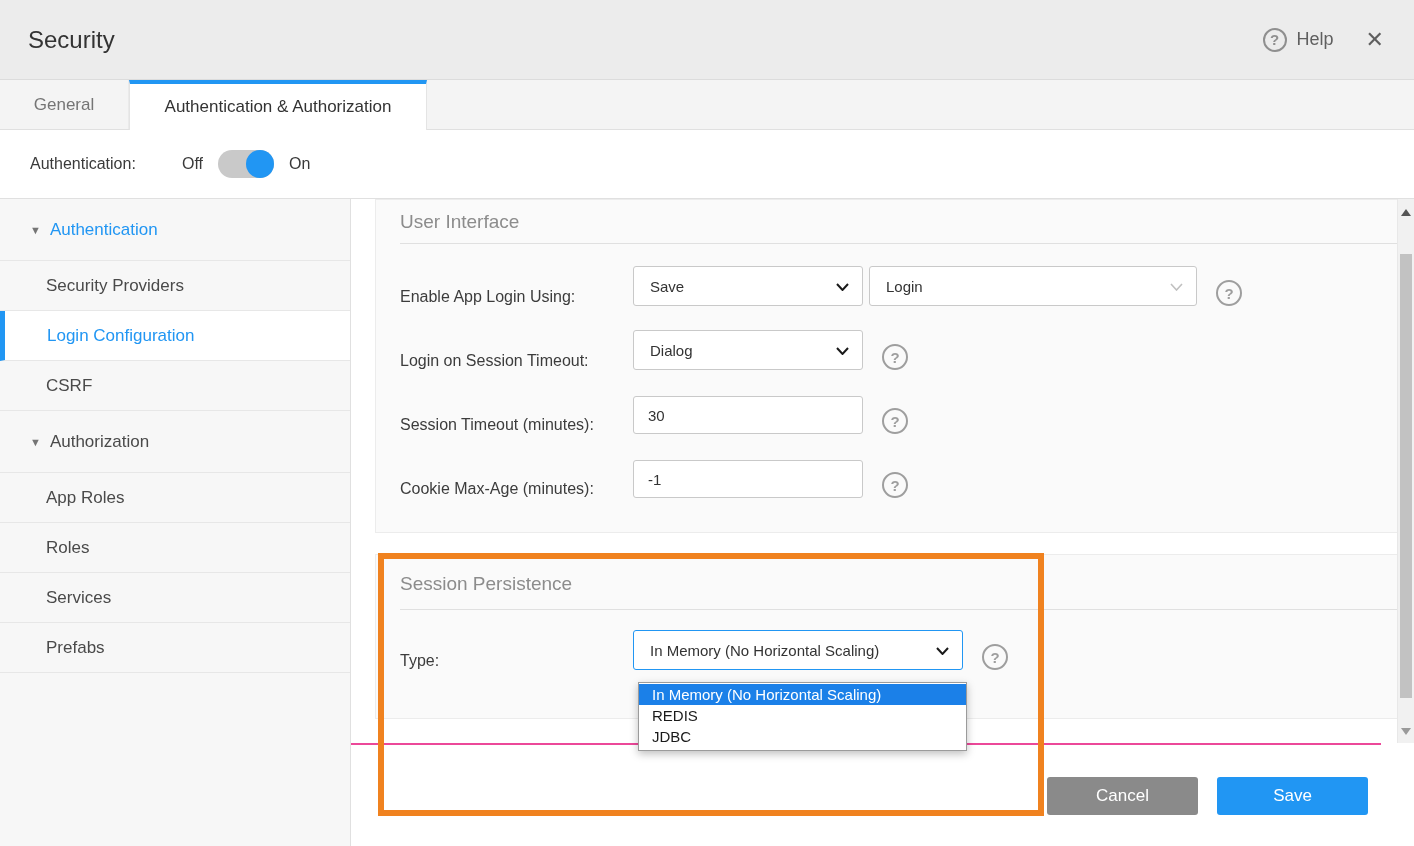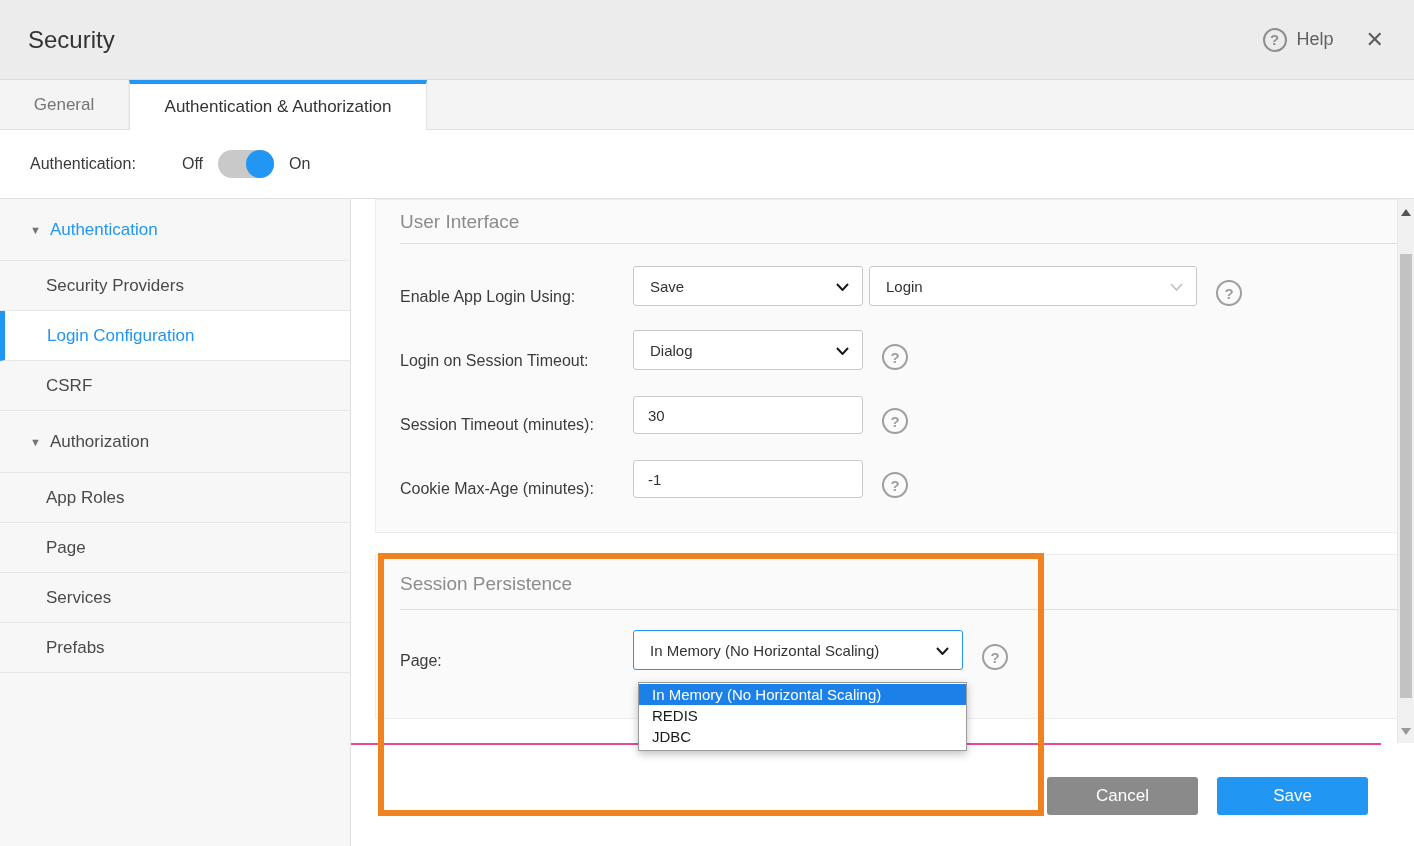--- a/index.html
+++ b/index.html
@@ -153,21 +153,21 @@
         <span>CSRF</span>
       </div>
       <div class="side-item group">
         <span class="tri">▼</span>
         <span>Authorization</span>
       </div>
       <div class="side-item item">
         <span>App Roles</span>
       </div>
       <div class="side-item item">
-        <span>Page</span>
+        <span>Roles</span>
       </div>
       <div class="side-item item">
         <span>Services</span>
       </div>
       <div class="side-item item">
         <span>Prefabs</span>
       </div>
     </aside>
 
     <main class="content">
@@ -213,21 +213,21 @@
             <span class="qicon q26">?</span>
           </div>
         </div>
       </section>
 
       <section class="card card-session">
         <h2>Session Persistence</h2>
         <div class="card-divider"></div>
         <div class="rows">
           <div class="frow">
-            <label>Page:</label>
+            <label>Type:</label>
             <div class="sel-box focused">
               <span>In Memory (No Horizontal Scaling)</span>
               <svg width="13" height="8" viewBox="0 0 13 8">
                   <polyline points="1,1 6.5,7 12,1" fill="none" stroke="#1a1a1a" stroke-width="2"></polyline>
                 </svg>
             </div>
             <span class="qicon q26">?</span>
           </div>
         </div>
       </section>

